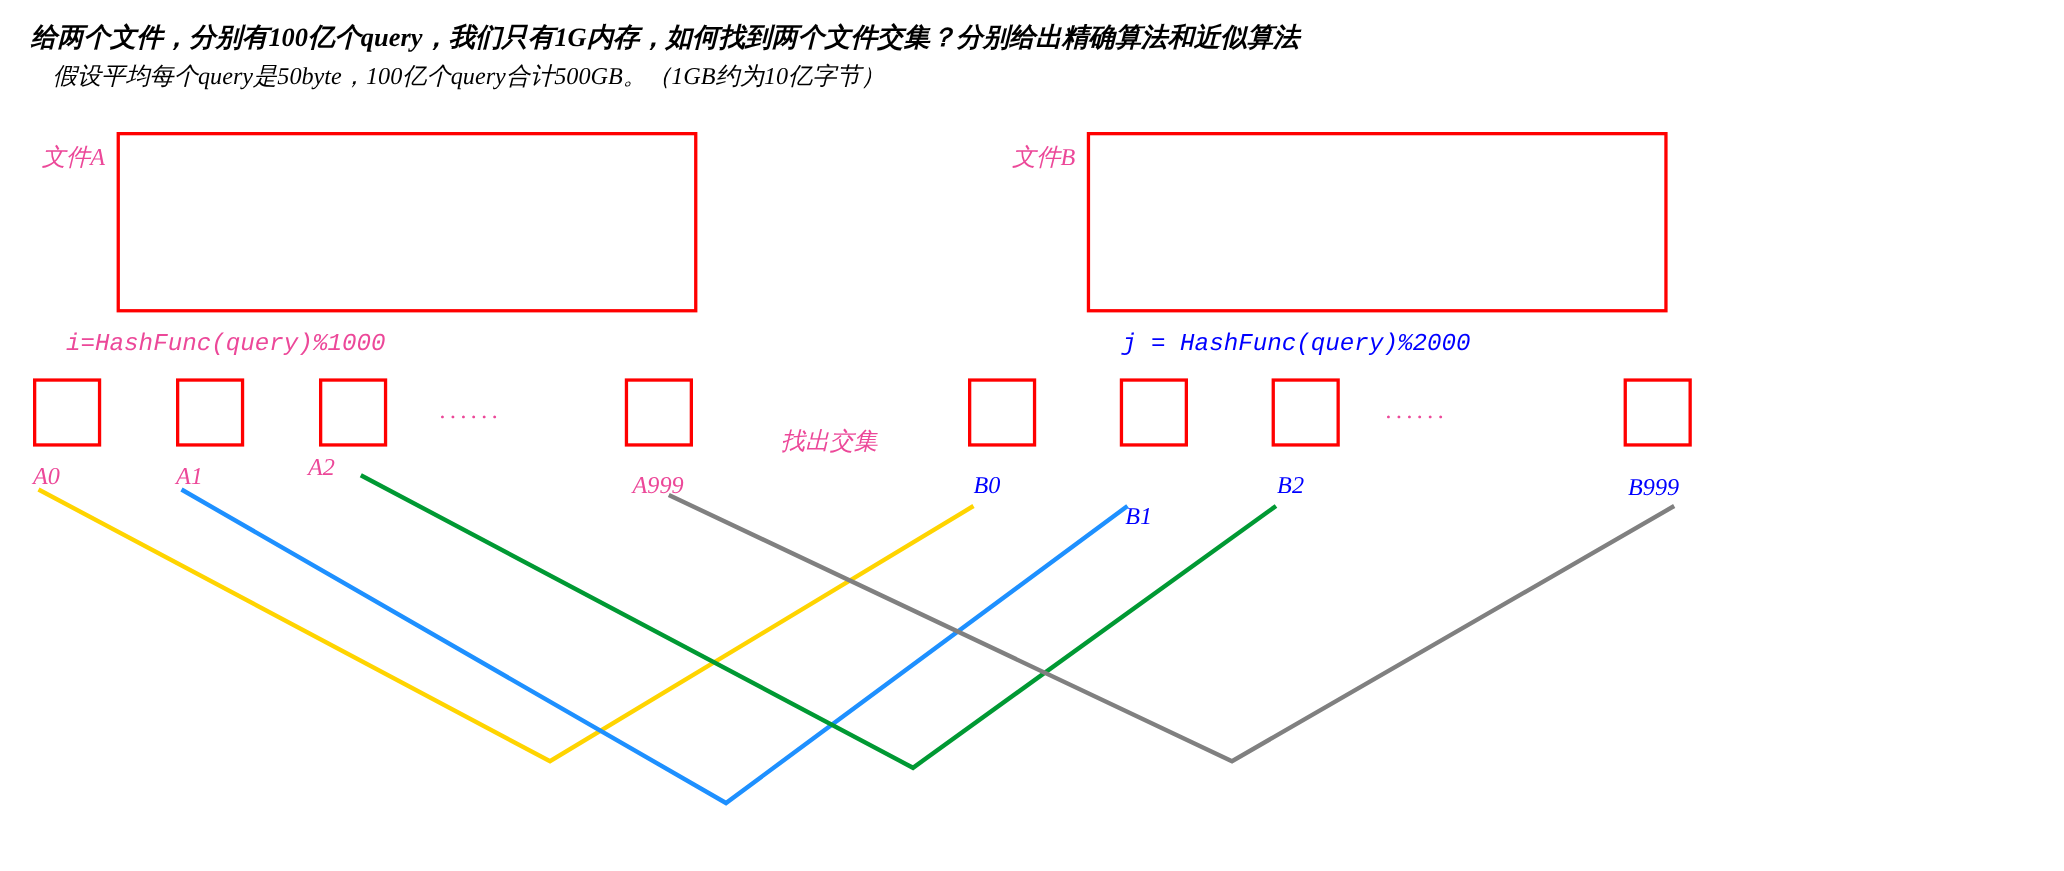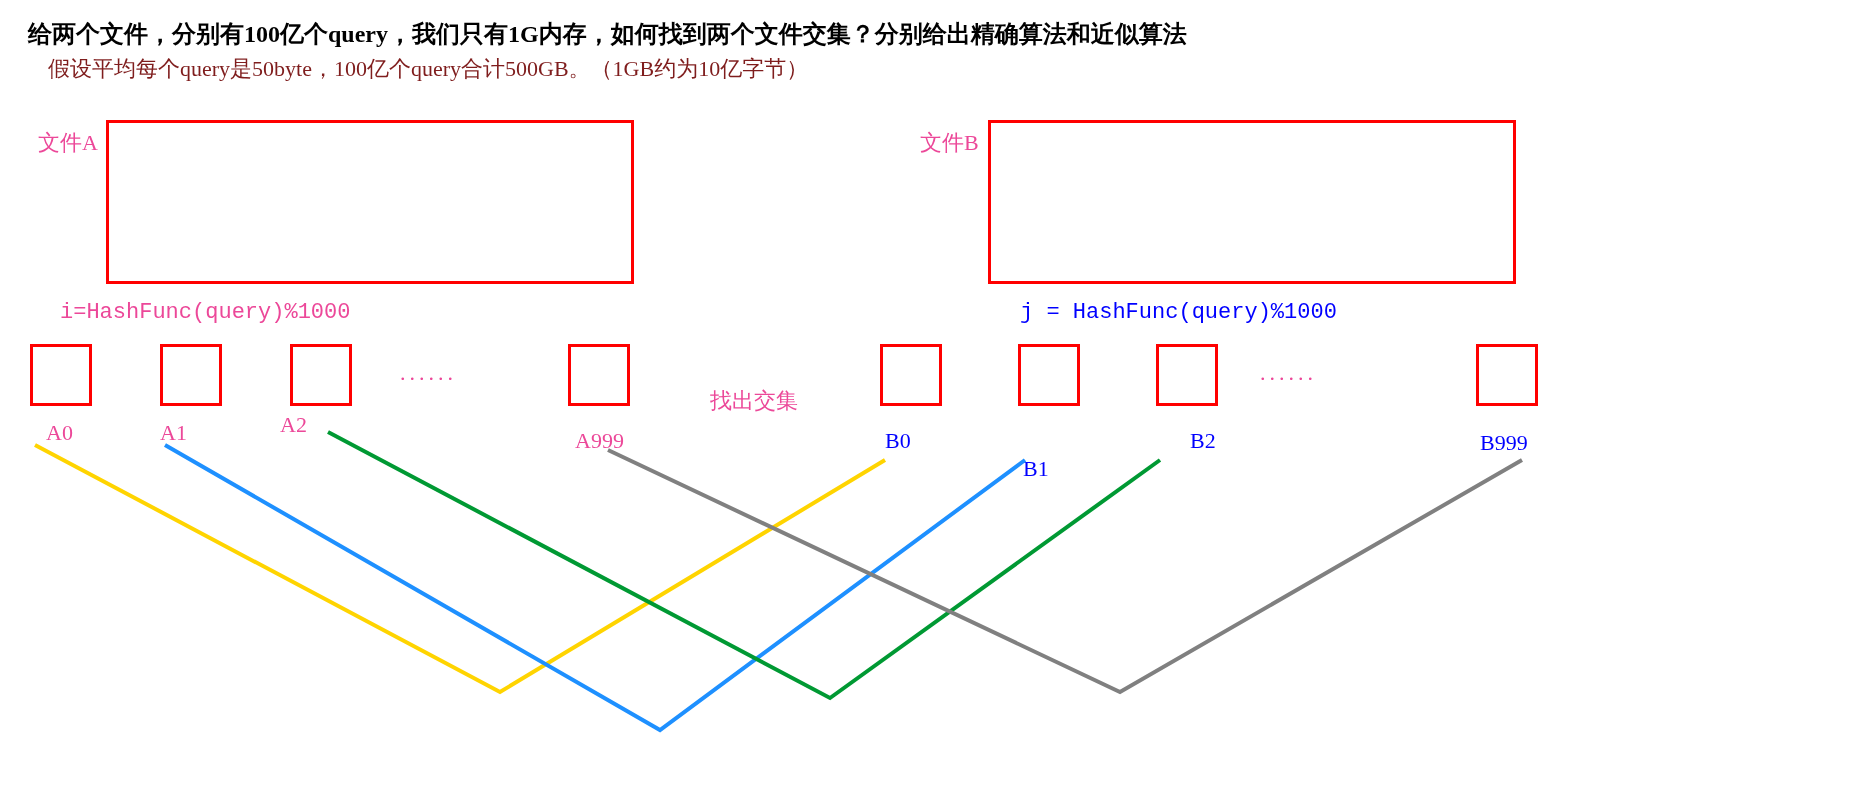--- a/index.html
+++ b/index.html
@@ -8,35 +8,36 @@
     width: 1876px;
     height: 792px;
     background: #ffffff;
     font-family: "SimSun", "宋体", "FangSong", serif;
     overflow: hidden;
   }
   .wrap {
     position: relative;
     width: 1876px;
     height: 792px;
+    font-style: italic;
   }
   .text {
     position: absolute;
     white-space: nowrap;
     font-size: 22px;
   }
   .title {
     color: #000000;
     font-size: 24px;
     font-weight: bold;
     top: 18px;
     left: 28px;
   }
   .subtitle {
-    color: #7f1d1d;
+    color: #000000;
     top: 54px;
     left: 48px;
   }
   .red { color: #ec4899; }
   .blue { color: #0000ff; }
   .box {
     position: absolute;
     border: 3px solid #ff0000;
     background: transparent;
   }
@@ -60,42 +61,42 @@
   <div class="text red" style="top:128px; left:38px;">文件A</div>
 
   <div class="box" style="top:120px; left:106px; width:522px; height:158px;"></div>
 
   <div class="text red" style="top:128px; left:920px;text-align:center;">文件B</div>
 
   <div class="box" style="top:120px; left:988px; width:522px; height:158px;"></div>
 
   <div class="text red" style="top:300px; left:60px; font-family:'Courier New',monospace;text-align:right;">i=HashFunc(query)%1000</div>
 
-  <div class="text blue" style="top:300px; left:1020px; font-family:'Courier New',monospace;">j = HashFunc(query)%1000</div>
+  <div class="text blue" style="top:300px; left:1020px; font-family:'Courier New',monospace;">j = HashFunc(query)%2000</div>
 
   <div class="box" style="top:344px; left:30px;  width:56px; height:56px;"></div>
   <div class="box" style="top:344px; left:160px; width:56px; height:56px;"></div>
   <div class="box" style="top:344px; left:290px; width:56px; height:56px;"></div>
   <div class="text red" style="top:360px; left:400px; letter-spacing:4px;">......</div>
   <div class="box" style="top:344px; left:568px; width:56px; height:56px;"></div>
 
   <div class="box" style="top:344px; left:880px;  width:56px; height:56px;"></div>
   <div class="box" style="top:344px; left:1018px; width:56px; height:56px;"></div>
   <div class="box" style="top:344px; left:1156px; width:56px; height:56px;"></div>
   <div class="text red" style="top:360px; left:1260px; letter-spacing:4px;">......</div>
   <div class="box" style="top:344px; left:1476px; width:56px; height:56px;"></div>
 
-  <div class="text red" style="top:420px; left:46px;">A0</div>
+  <div class="text red" style="top:420px; left:30px;">A0</div>
   <div class="text red" style="top:420px; left:160px;">A1</div>
   <div class="text red" style="top:412px; left:280px;">A2</div>
   <div class="text red" style="top:428px; left:575px;">A999</div>
 
   <div class="text blue" style="top:428px; left:885px;">B0</div>
   <div class="text blue" style="top:428px; left:1023px;margin-top:28px;">B1</div>
-  <div class="text blue" style="top:428px; left:1161px;margin-left:29px;">B2</div>
+  <div class="text blue" style="top:428px; left:1161px;">B2</div>
   <div class="text blue" style="top:430px; left:1480px;">B999</div>
 
   <div class="text red" style="top:386px; left:710px;">找出交集</div>
 
   <svg class="lines" viewBox="0 0 1876 792">
 
     <polyline points="35,445 500,692 885,460" fill="none" stroke-width="4" stroke="#ffd400"></polyline>
 
     <polyline points="165,445 660,730 1025,460" fill="none" stroke-width="4" stroke="#1e90ff"></polyline>
 

